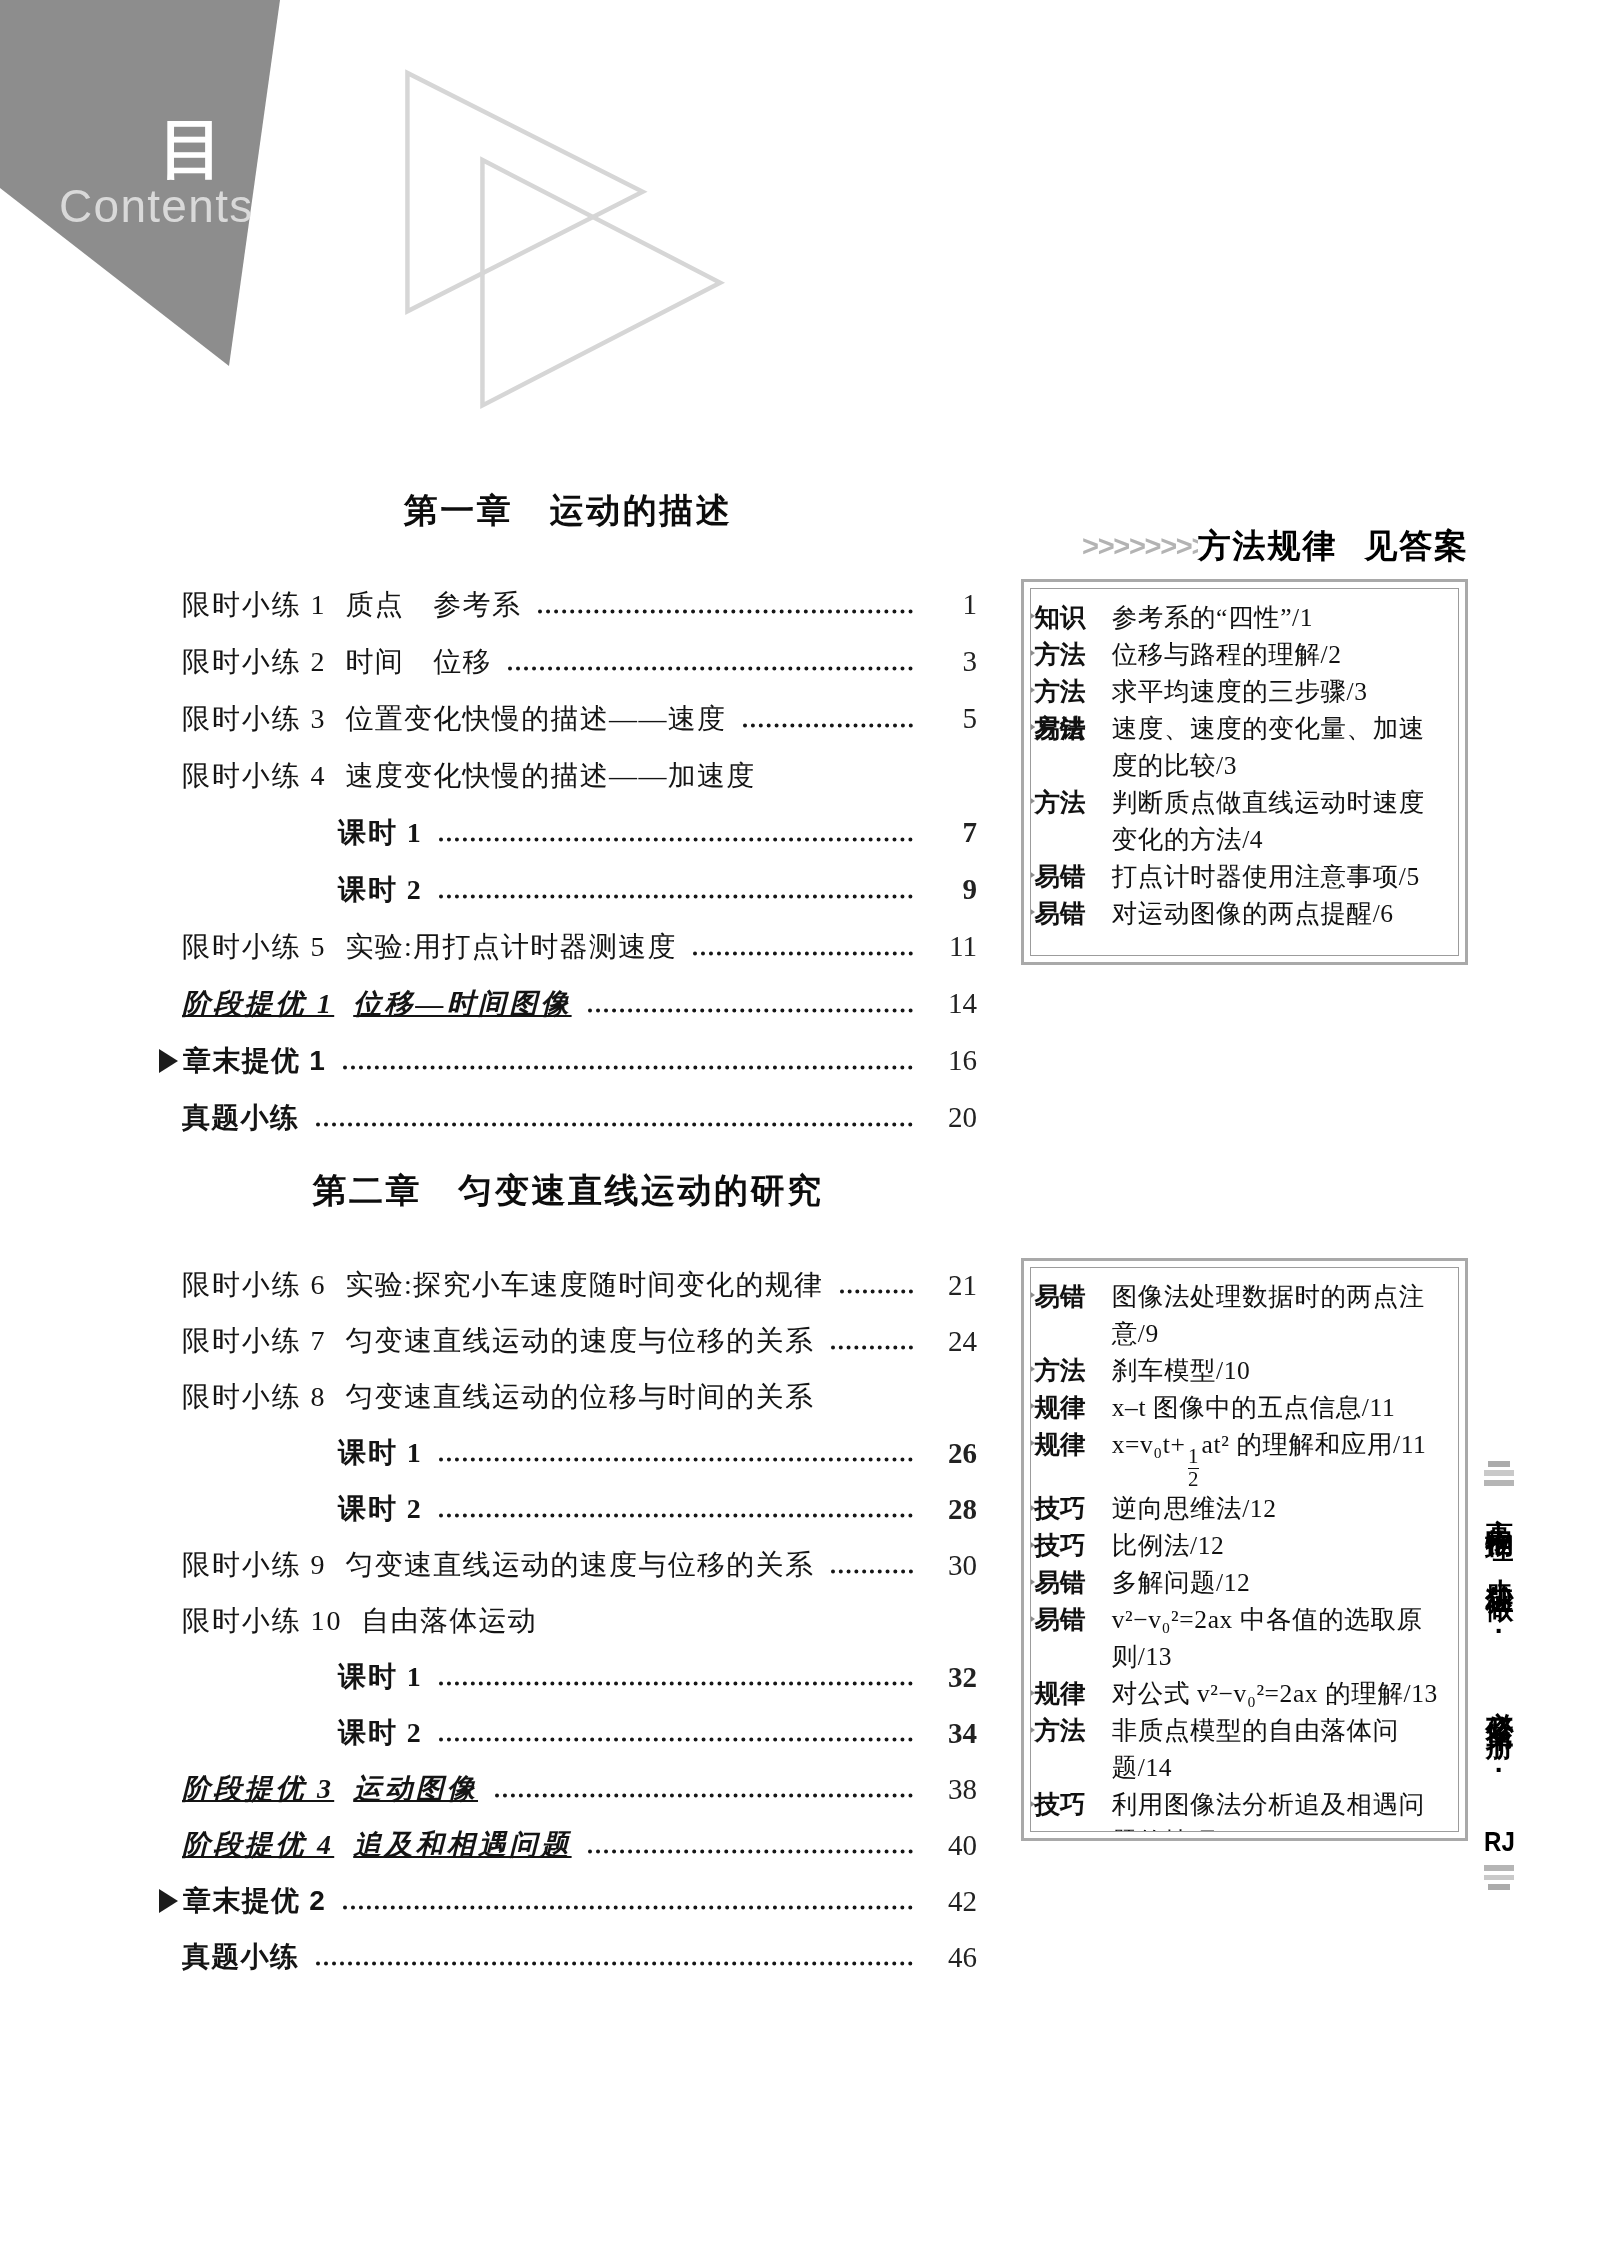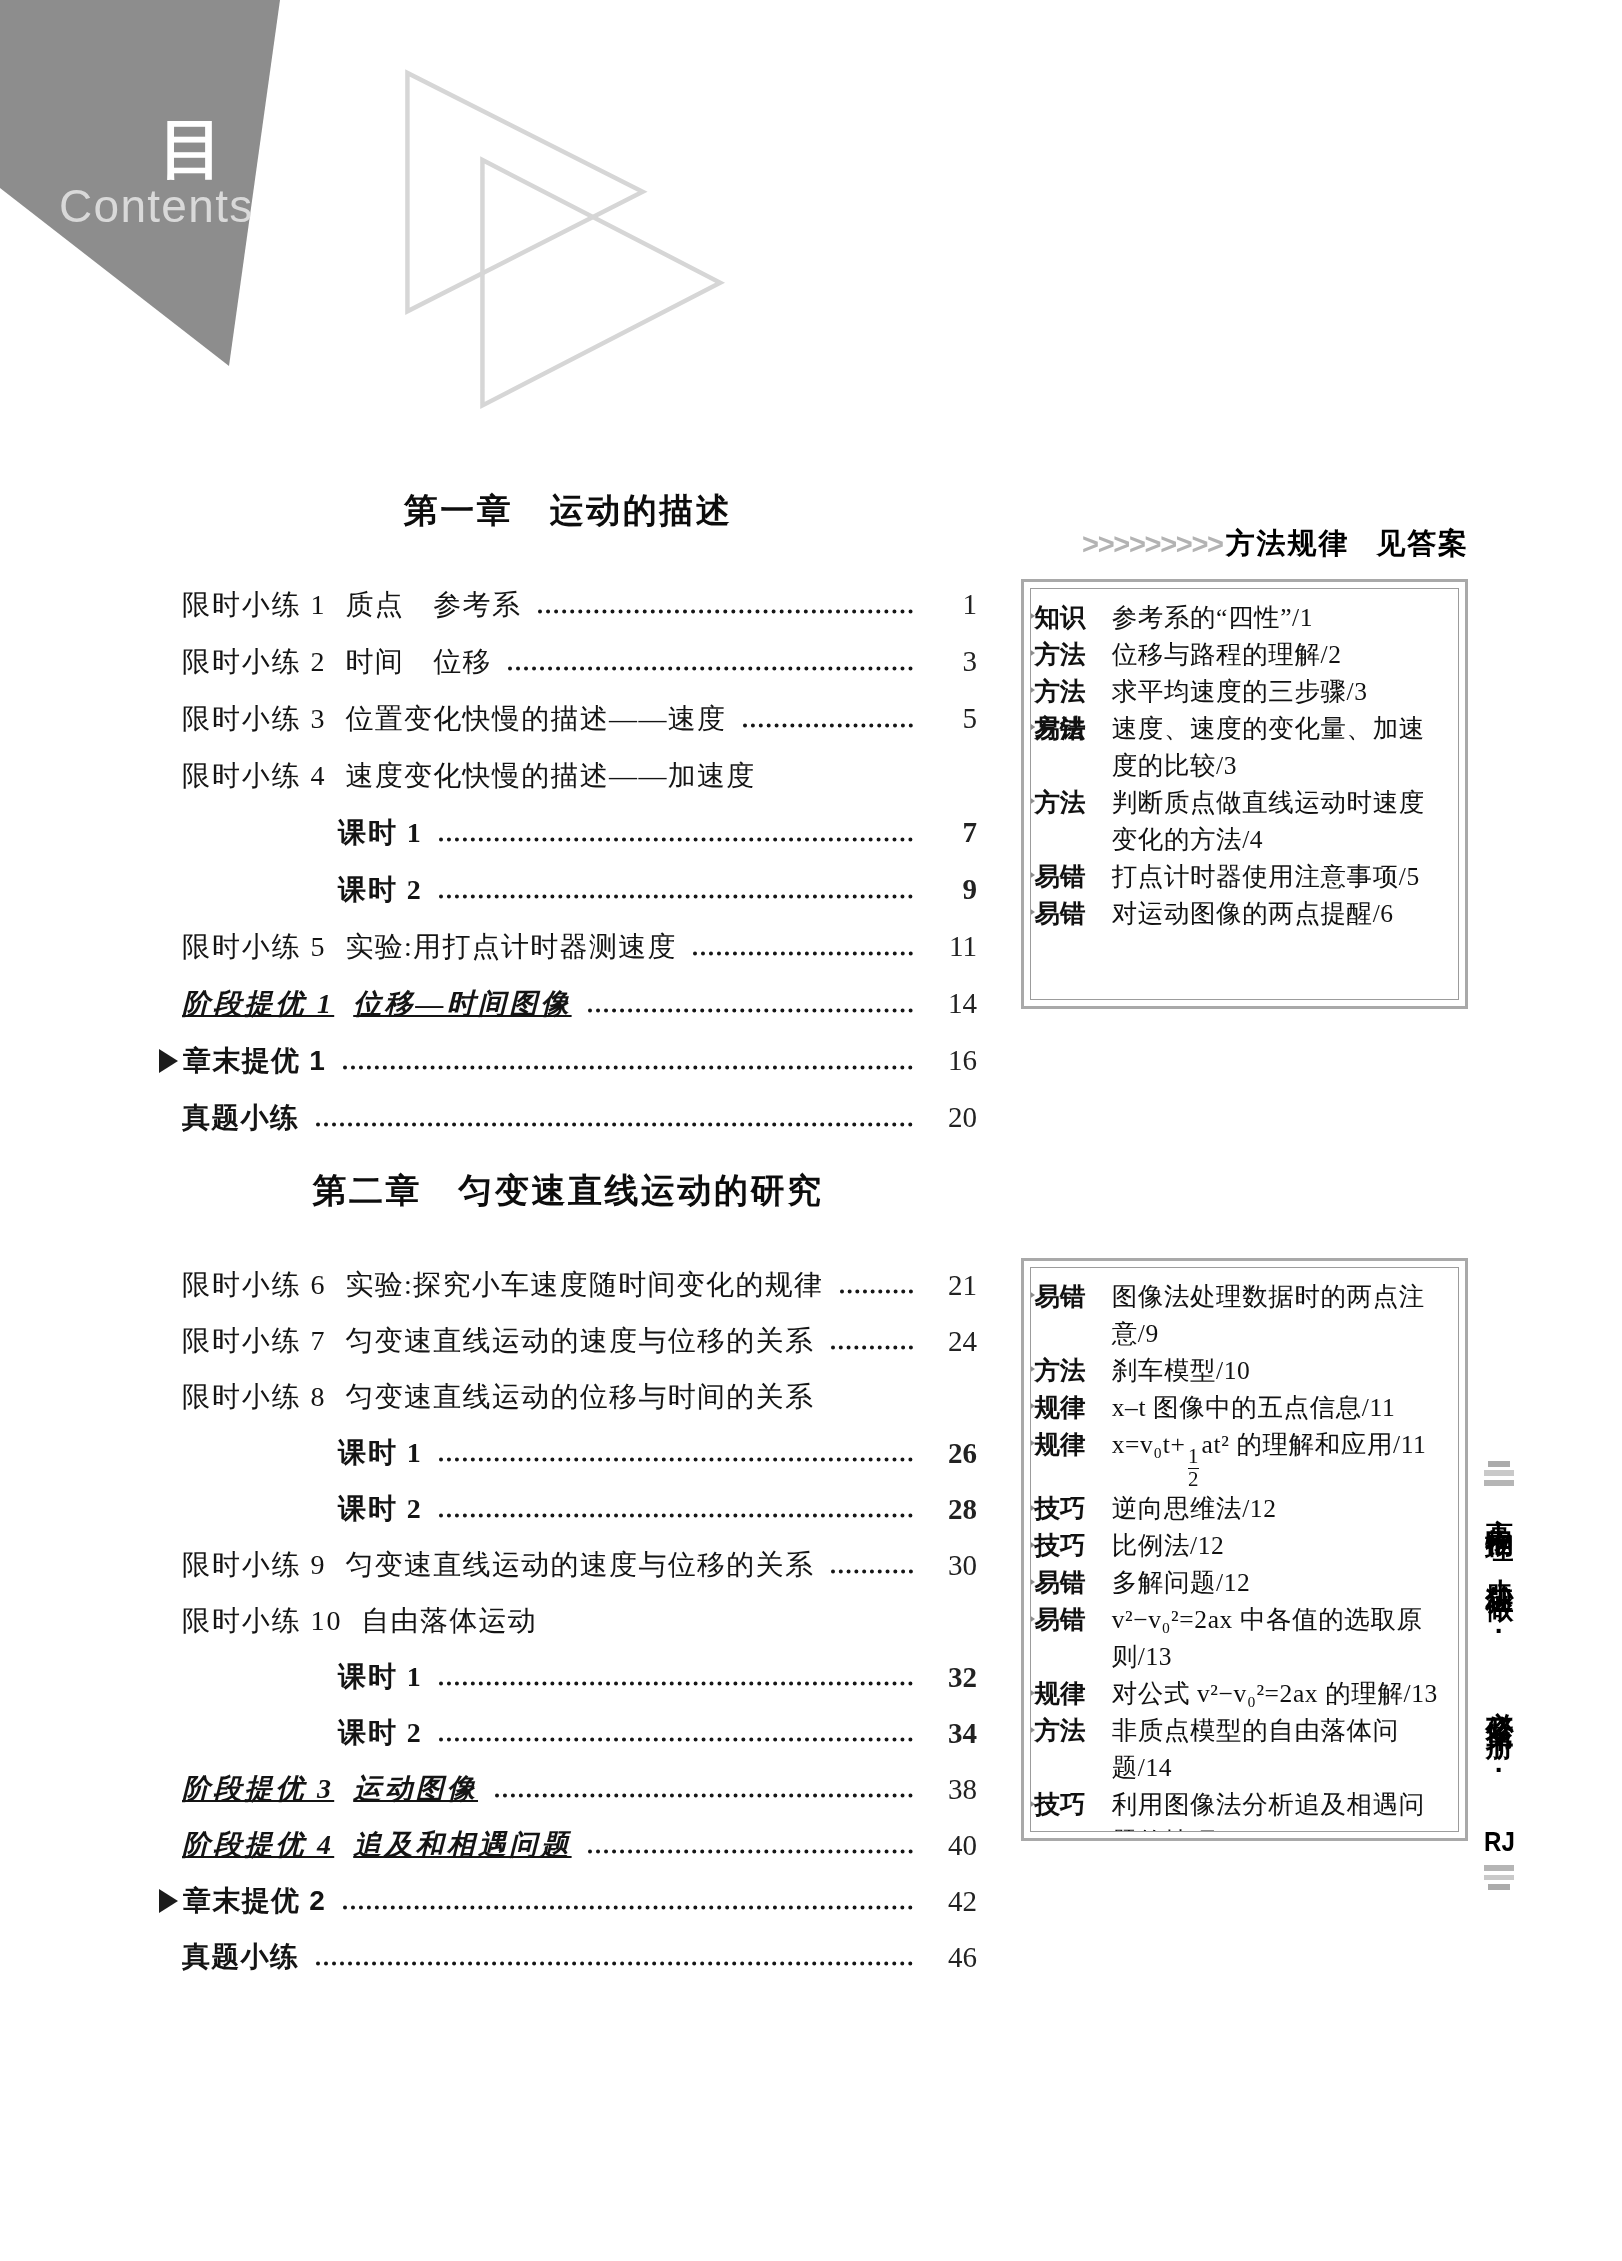--- a/index.html
+++ b/index.html
@@ -16,21 +16,21 @@
   .banner-en{position:absolute;left:59px;top:183px;font-size:46px;line-height:1;
              color:#d9d9d9;letter-spacing:1.3px;font-family:"Liberation Sans",sans-serif;}
   .deco-tris{position:absolute;left:382px;top:57px;}
 
   
   .methods-header{position:absolute;left:1082px;top:524px;width:387px;display:flex;
                   align-items:center;}
   .chevrons{flex:1;color:#b3b3b3;font-family:"Liberation Sans",sans-serif;
             font-weight:bold;font-size:29px;letter-spacing:-1.3px;overflow:hidden;white-space:nowrap;}
   .mh-title,.mh-sub{font-family:"Liberation Sans",sans-serif;font-weight:bold;
-                    font-size:29px;color:#000;letter-spacing:1.9px;white-space:nowrap;}
+                    font-size:33px;color:#000;letter-spacing:1.9px;white-space:nowrap;}
   .mh-sub{margin-left:27px;}
 
   
   .sec{position:absolute;left:159px;width:818px;}
   .sec1{top:491px;}
   .sec2{top:1171px;}
   .sec h2{margin:0;font-family:"Liberation Sans",sans-serif;font-weight:bold;
           font-size:34px;line-height:38px;letter-spacing:2.5px;text-align:center;color:#0d0d0d;}
   .sec1 h2{margin-bottom:47px;}
   .sec2 h2{margin-bottom:48px;}
@@ -46,21 +46,21 @@
   .arr{width:0;height:0;border-left:19px solid #1c1c1c;border-top:12px solid transparent;
        border-bottom:12px solid transparent;margin-right:5.1px;flex:none;}
   .leader{flex:1;min-width:32px;height:0;border-bottom:4.5px dotted #161616;
           margin:0 11.5px 0 16.5px;transform:translateY(6.4px);}
   .pg{width:53px;flex:none;text-align:right;font-size:29px;color:#222;
       font-family:"Liberation Serif",serif;}
 
   
   .mbox{position:absolute;left:1021px;width:447px;box-sizing:border-box;
         border:3.2px solid #a9a9a9;background:#fff;}
-  .mbox1{top:579px;height:430px;}
+  .mbox1{top:579px;height:386px;}
   .mbox2{top:1258px;height:583px;}
   .mbox .inner{box-sizing:border-box;border:1.3px solid #9c9c9c;margin:5.7px;height:calc(100% - 11.5px);
                padding:10.2px 7.6px 5.1px 0;overflow:hidden;}
   .mitem{position:relative;padding-left:81px;font-size:25.5px;line-height:37px;
          letter-spacing:0.6px;color:#111;}
   .mlbl{position:absolute;left:3.8px;top:0;font-family:"Liberation Sans",sans-serif;
         font-weight:bold;font-size:25.5px;line-height:37px;letter-spacing:0;}
   .tri{position:absolute;left:-9.5px;top:7.6px;width:0;height:0;
        border-left:14px solid #8d8d8d;border-top:10.2px solid transparent;
        border-bottom:10.2px solid transparent;}

